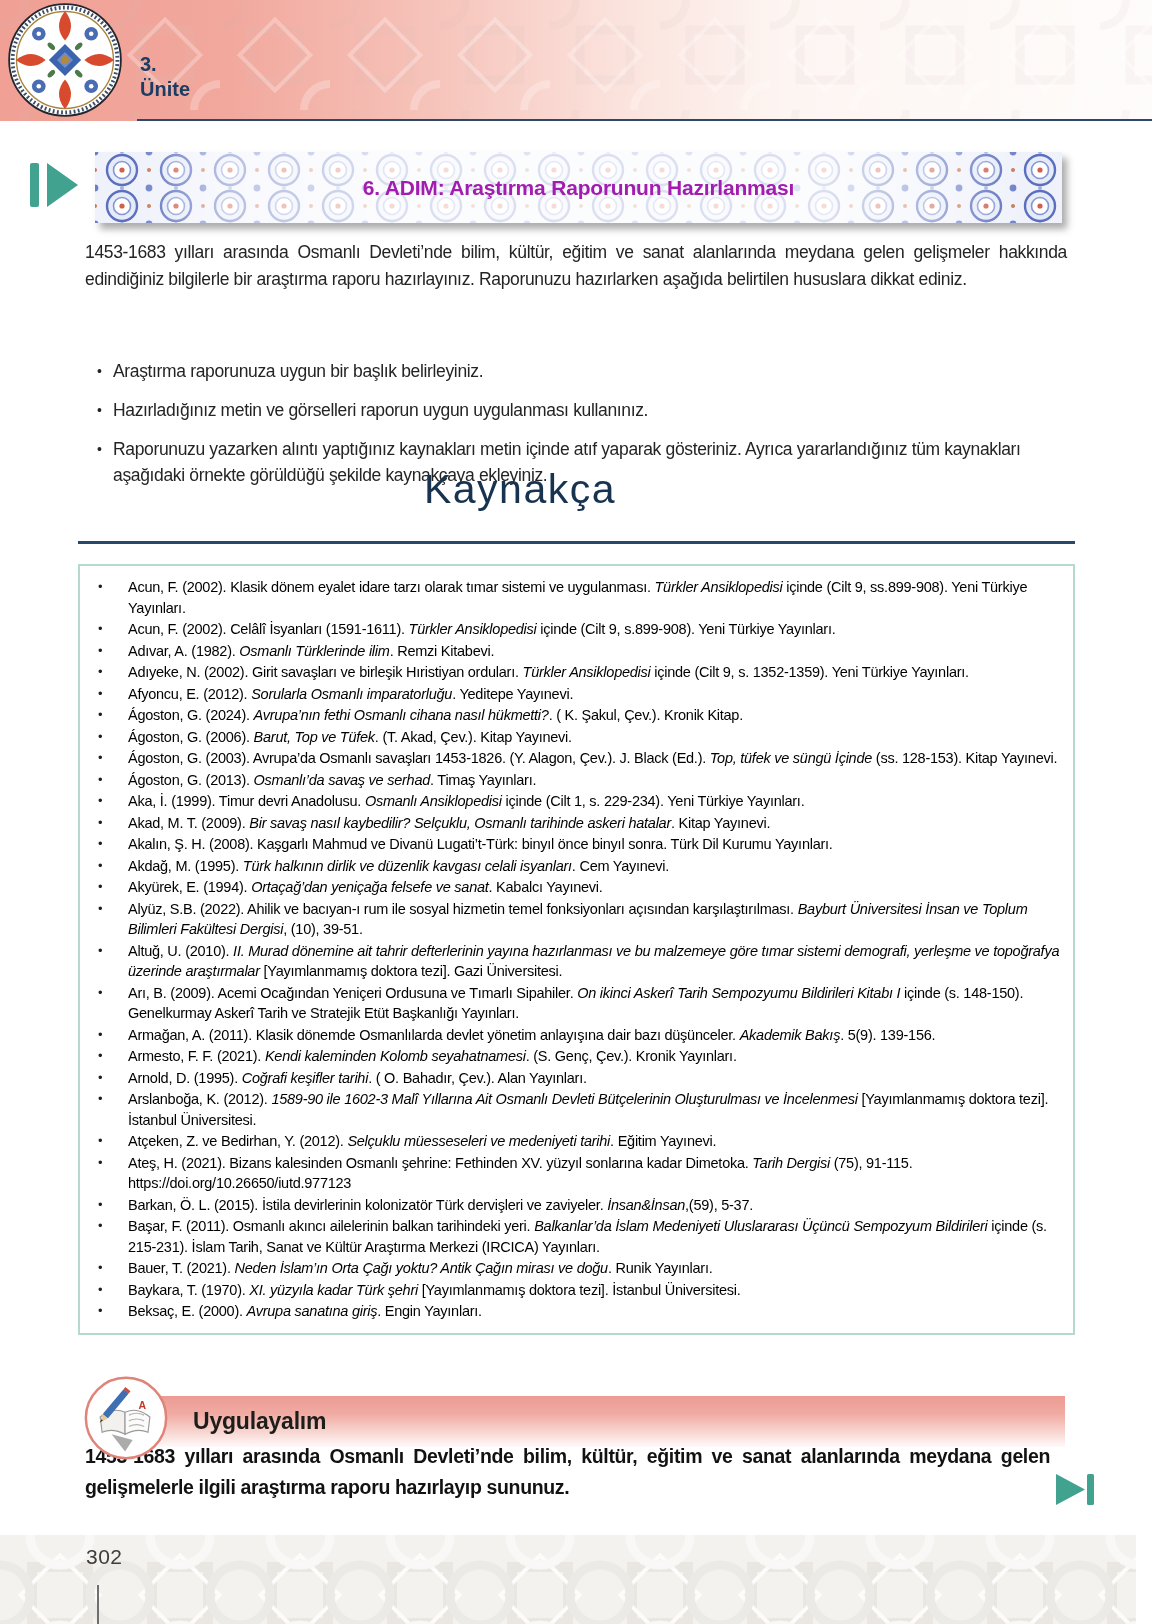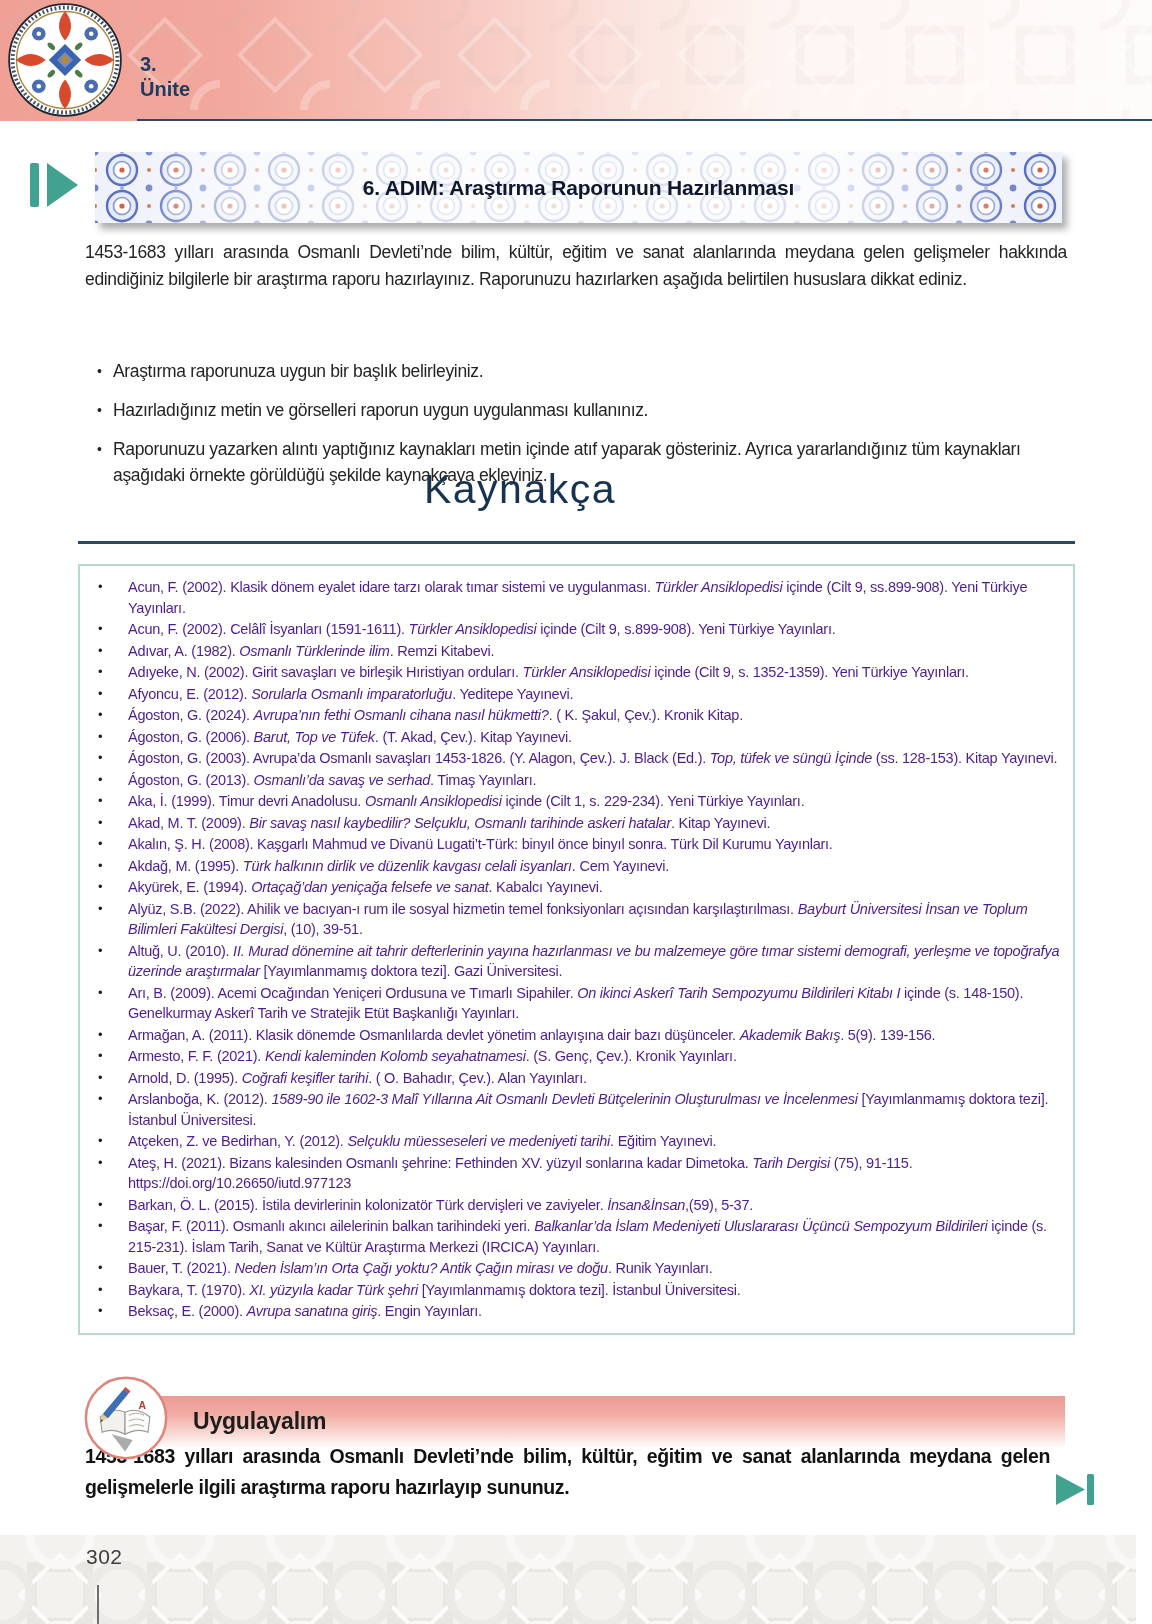--- a/index.html
+++ b/index.html
@@ -16,39 +16,39 @@
   
   .play-icon{position:absolute;left:30px;top:163px;width:50px;height:44px;}
   .step-banner{position:absolute;left:95px;top:152px;width:967px;height:71px;overflow:hidden;
     background:#eef1fa;box-shadow:5px 6px 7px rgba(70,70,70,.45);}
   .step-banner svg.orn{position:absolute;left:0;top:0;width:100%;height:100%;}
   .step-banner .wash{position:absolute;left:0;top:0;width:100%;height:100%;
     background:linear-gradient(90deg,rgba(255,255,255,0) 0%,rgba(255,255,255,0) 4%,
       rgba(255,255,255,.55) 13%,rgba(255,255,255,.78) 32%,rgba(255,255,255,.78) 76%,
       rgba(255,255,255,.45) 87%,rgba(255,255,255,0) 96%);}
   .step-title{position:absolute;left:0;top:0;width:100%;height:100%;display:flex;align-items:center;justify-content:center;
-    font-size:21px;font-weight:bold;color:#0f172a;letter-spacing:-.2px;}
+    font-size:21px;font-weight:bold;color:#a21caf;letter-spacing:-.2px;}
 
   
   .intro-par{position:absolute;left:85px;top:239px;width:982px;margin:0;
     font-size:17.5px;line-height:27px;color:#242424;text-align:justify;letter-spacing:-.35px;}
   .intro-bullets{position:absolute;left:88px;top:350px;width:982px;list-style:none;margin:8px;padding:0;}
   .intro-bullets li{position:relative;padding-left:17px;margin-bottom:13px;
     font-size:17.5px;line-height:26px;color:#242424;letter-spacing:-.35px;text-align:left;}
   .intro-bullets li::before{content:"\2022";position:absolute;left:1px;top:0;font-size:14px;color:#242424;}
 
   
   .kaynakca-title{position:absolute;left:0;top:466px;width:1040px;margin:0;text-align:center;
     font-size:41px;font-weight:400;color:#17334f;letter-spacing:1.5px;}
   .kaynakca-rule{position:absolute;left:78px;top:541px;width:997px;height:3px;background:#27486b;}
   .bib-box{position:absolute;left:78px;top:564px;width:997px;min-height:735px;box-sizing:border-box;
     border:2px solid #b5d9d0;background:#fff;padding:11px 12px 10px 0;}
   .bib-box ul{list-style:none;margin:0;padding:0;}
   .bib-box li{position:relative;padding-left:48px;margin-bottom:1px;
-    font-size:14.5px;line-height:20.5px;color:#4c1d95;letter-spacing:-.25px;}
+    font-size:14.5px;line-height:20.5px;color:#000000;letter-spacing:-.25px;}
   .bib-box li::before{content:"\2022";position:absolute;left:18px;top:0;font-size:13px;color:#1f1f1f;}
   .bib-box .it{font-style:italic;}
 
   
   .practice-strip{position:absolute;left:107px;top:1396px;width:958px;height:51px;box-sizing:border-box;
     display:flex;align-items:center;padding-left:86px;
     background:linear-gradient(180deg,#ec9b93 0%,#f0aba3 35%,#f8d7d2 72%,#fefbfa 100%);}
   .practice-title{margin:0;font-size:23px;font-weight:bold;color:#1d1d1b;letter-spacing:-.2px;text-align:center;}
   .practice-icon{position:absolute;left:83px;top:1374px;width:86px;height:88px;z-index:2;}
   .task-text{position:absolute;left:85px;top:1441px;width:965px;margin:0;

